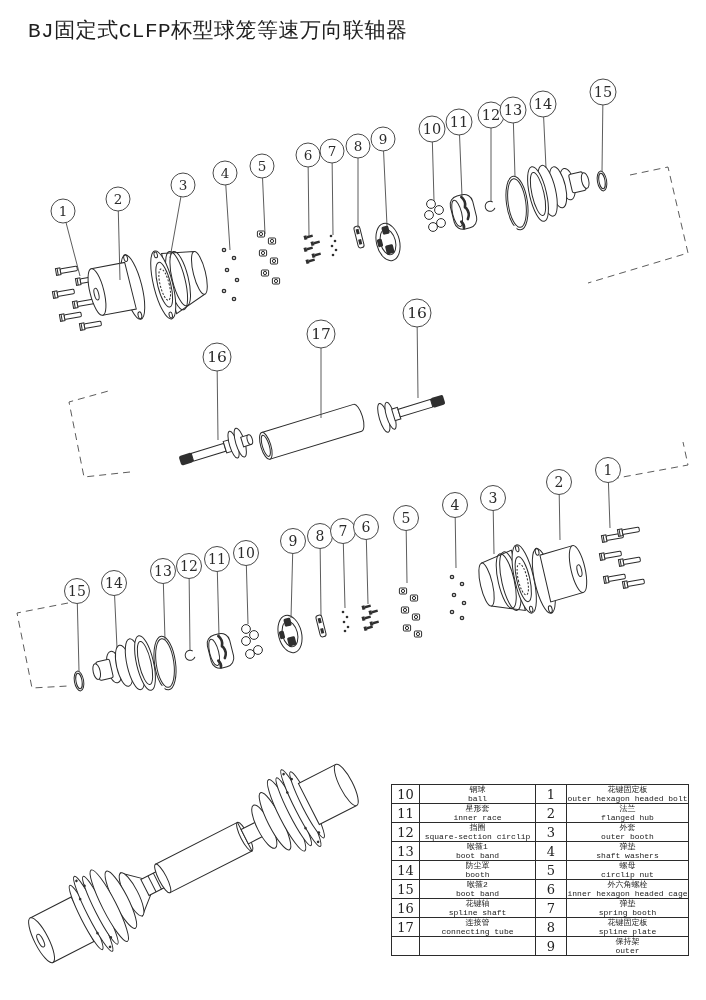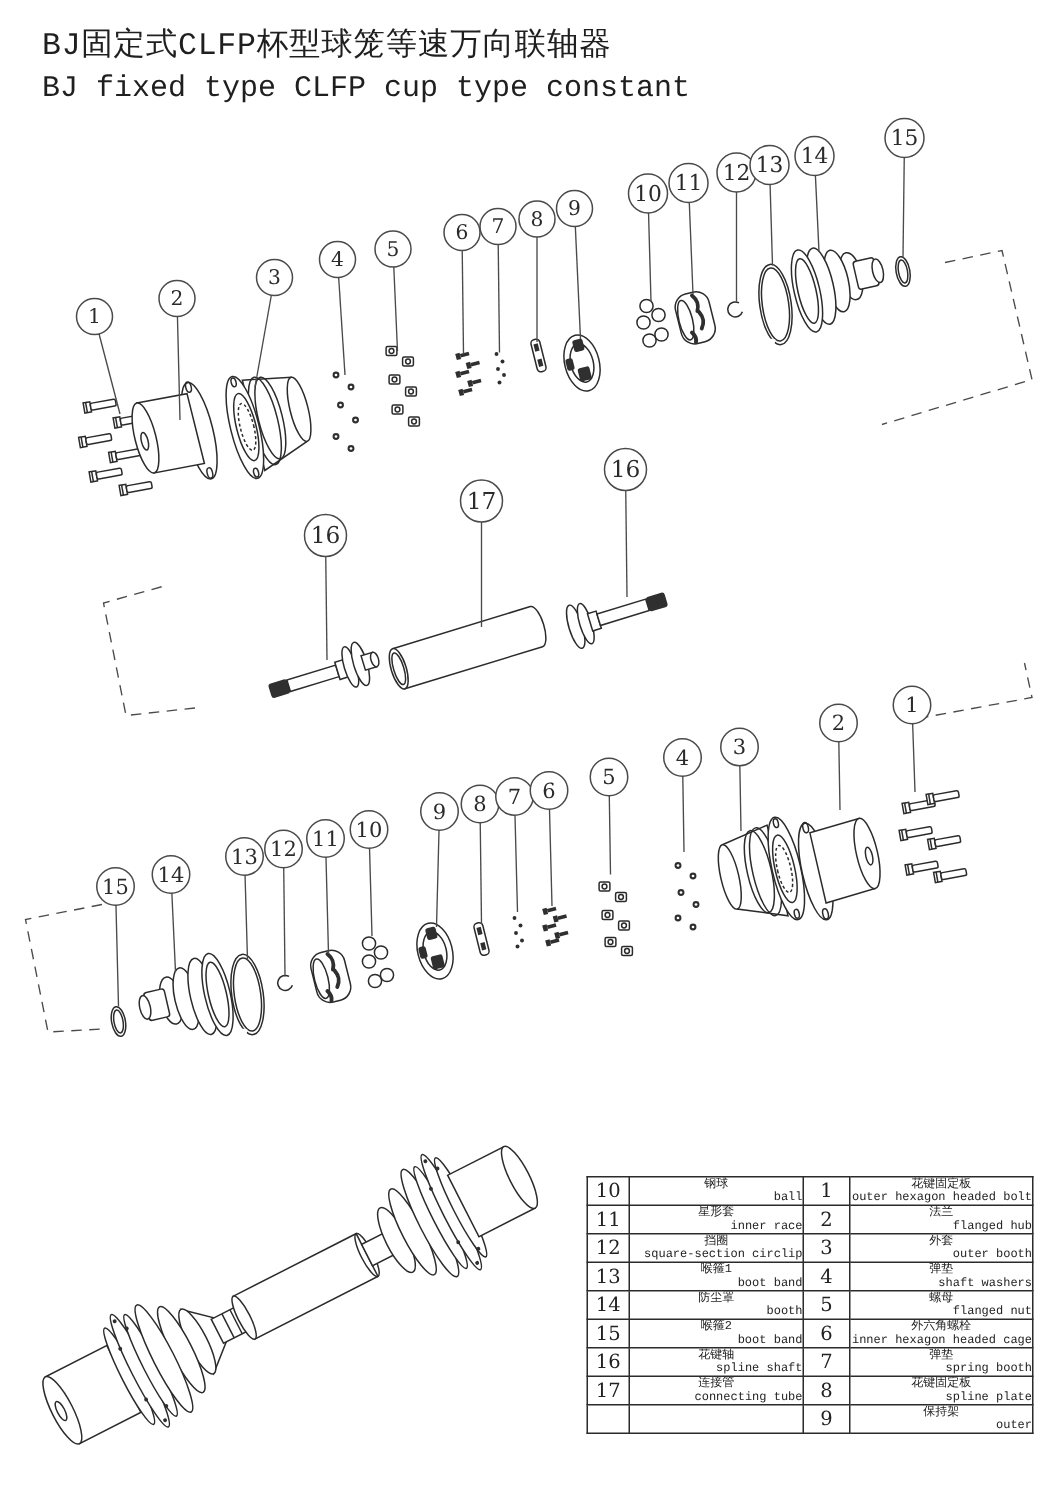--- a/index.html
+++ b/index.html
@@ -1,46 +1,45 @@
 <!DOCTYPE html>
 <html><head>
 <meta charset="utf-8">
 <style>
   html,body{margin:0;padding:0;background:#e8e8e8;}
   .page{position:relative;width:706px;height:1000px;background:#ffffff;overflow:hidden;
         font-family:"Liberation Mono", monospace;color:#1f1f1f;}
-  .title{position:absolute;left:28px;top:18px;line-height:28px;white-space:nowrap;}
+  .title{position:absolute;left:28px;top:18px;line-height:28px;white-space:nowrap;text-align:right;}
   .title .zh{font-size:21px;letter-spacing:0.5px;}
   .title .en{font-size:20px;}
   svg.diagram{position:absolute;left:0;top:0;}
   
   .s  {stroke:#2b2b2b;stroke-width:1;fill:none;}
   .sw {stroke:#2b2b2b;stroke-width:1;fill:#ffffff;}
   .dk {fill:#2f2f2f;stroke:none;}
   .gr {stroke:#2f2f2f;stroke-width:2.6;fill:none;stroke-linecap:round;}
   .dash{stroke:#4a4a4a;stroke-width:0.9;fill:none;stroke-dasharray:7 5;}
   .co line{stroke:#4a4a4a;stroke-width:0.9;}
   .co circle{fill:#ffffff;stroke:#4a4a4a;stroke-width:1;}
   .co text{text-anchor:middle;fill:#2b2b2b;font-family:"DejaVu Serif", serif;}
   
   .parts-table{position:absolute;left:391px;top:784px;border-collapse:collapse;table-layout:fixed;}
   .parts-table td{border:1px solid #2b2b2b;text-align:center;vertical-align:middle;
                   padding:0;height:17.5px;overflow:hidden;}
   .parts-table .num{font-family:"DejaVu Serif", serif;font-size:13px;color:#222;}
   .parts-table .zh{font-size:8px;line-height:9px;color:#222;}
-  .parts-table .en{font-size:8px;line-height:9px;color:#222;white-space:nowrap;text-align:right;}
+  .parts-table .en{font-size:8px;line-height:9px;color:#222;white-space:nowrap;}
 </style>
 </head>
 <body>
 
 <div class="page">
 
   <div class="title">
     <div class="zh">BJ固定式CLFP杯型球笼等速万向联轴器</div>
-    <div class="en">BJ fixed type CLFP cup type constant</div>
   </div>
 
   <svg class="diagram" width="706" height="1000" viewBox="0 0 706 1000">
     <defs>
       <g id="bolt">
         <path class="sw" d="M0,-3.4 h4.5 v6.8 h-4.5 z"></path>
         <rect class="sw" x="4.5" y="-2.3" width="17" height="4.6" rx="1.2"></rect>
         <line class="s" x1="1.7" y1="-3.4" x2="1.7" y2="3.4"></line>
       </g>
       <g id="sbolt">
@@ -530,21 +529,21 @@
       </tr>
       <tr>
         <td class="num">14</td>
         <td>
             <div class="zh">防尘罩</div>
             <div class="en">booth</div>
           </td>
         <td class="num">5</td>
         <td>
             <div class="zh">螺母</div>
-            <div class="en">flanged nut</div>
+            <div class="en">circlip nut</div>
           </td>
       </tr>
       <tr>
         <td class="num">15</td>
         <td>
             <div class="zh">喉箍2</div>
             <div class="en">boot band</div>
           </td>
         <td class="num">6</td>
         <td>

